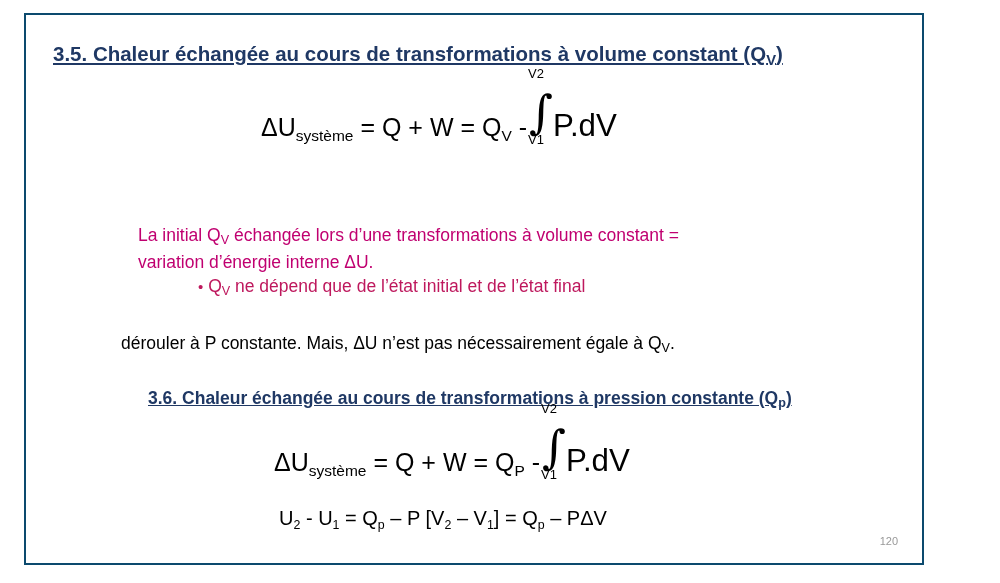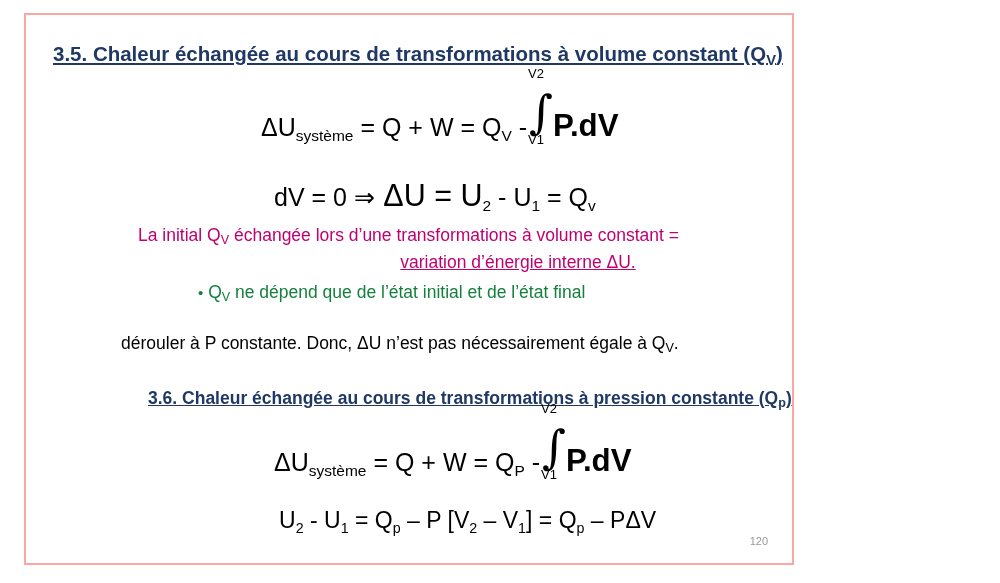--- a/index.html
+++ b/index.html
@@ -10,23 +10,23 @@
   body {
     width: 1000px;
     height: 583px;
     font-family: "Liberation Sans", sans-serif;
     overflow: hidden;
   }
   .slide {
     position: absolute;
     left: 24px;
     top: 13px;
-    width: 770px;
+    width: 900px;
     height: 552px;
-    border: 2px solid #fca5a5;
+    border: 2px solid #0c4a6e;
     box-sizing: border-box;
     background: #ffffff;
   }
   .inner {
     position: relative;
     width: 100%;
     height: 100%;
   }
 
   
@@ -70,21 +70,21 @@
     font-size: 25px;
   }
   .eq3 {
     left: 248px;
     top: 428px;
     font-size: 25px;
   }
   .eq4 {
     left: 253px;
     top: 492px;
-    font-size: 23px;
+    font-size: 20px;
   }
   .eq-sub {
     font-size: 0.62em;
     vertical-align: -0.35em;
   }
   .eq-big {
     font-size: 1.22em;
   }
 
   
@@ -115,46 +115,45 @@
   .int-lower {
     position: absolute;
     left: 1px;
     top: 22px;
     font-size: 13px;
     line-height: 13px;
     white-space: nowrap;
   }
   .pdv {
     font-size: 1.25em;
-    font-weight: bold;
+    font-weight: normal;
   }
 
   
   #magenta-para {
     position: absolute;
     left: 112px;
     top: 208px;
     width: 760px;
     color: #C00070;
     font-size: 17.5px;
     line-height: 1.42;
     text-align: justify;
   }
   #magenta-para .last-line {
-    text-align: center;
-    text-decoration: underline;
+    text-align: left;
   }
 
   
   #bullet-line {
     position: absolute;
     left: 172px;
-    top: 267px;
-    font-size: 17.5px;
-    color: #15803d;
+    top: 261px;
+    font-size: 17.5px;
+    color: #be185d;
     white-space: nowrap;
     text-align: right;
   }
   .bullet-dot {
     font-size: 15px;
   }
 
   
   #black-para {
     position: absolute;
@@ -185,35 +184,32 @@
   <div class="inner">
 
     <div class="heading" id="heading-35">
       <span>3.5. Chaleur échangée au cours de transformations à volume constant (Q</span><sub>V</sub><span>)</span>
     </div>
 
     <div class="equation eq1">
       <span>ΔU</span><span class="eq-sub">système</span><span> = Q + W = Q</span><span class="eq-sub">V</span><span> -</span><span class="integral-block"><span class="int-upper">V2</span><span class="integral-sign">∫</span><span class="int-lower">V1</span></span><span class="pdv">P.dV</span>
     </div>
 
-    <div class="equation eq2">
-      <span>dV = 0 </span><span>⇒</span><span class="eq-big"> ΔU = U</span><span class="eq-sub">2</span><span> - U</span><span class="eq-sub">1</span><span> = Q</span><span class="eq-sub">v</span>
-    </div>
 
     <div id="magenta-para">
       <span>La  initial  Q</span><sub>V</sub><span>  échangée  lors  d’une  transformations  à  volume  constant  =</span>
       <div class="last-line">variation d’énergie interne ΔU.</div>
     </div>
 
     <div id="bullet-line">
       <span class="bullet-dot">•</span><span> Q</span><sub>V</sub><span> ne dépend que de l’état initial et de l’état  final</span>
     </div>
 
     <div id="black-para">
-      <div><span>dérouler à P constante. Donc, ΔU n’est pas nécessairement égale à Q</span><sub>V</sub><span>.</span></div>
+      <div><span>dérouler à P constante. Mais, ΔU n’est pas nécessairement égale à Q</span><sub>V</sub><span>.</span></div>
     </div>
 
     <div class="heading" id="heading-36">
       <span>3.6. Chaleur échangée au cours de transformations à pression constante (Q</span><sub>p</sub><span>)</span>
     </div>
 
     <div class="equation eq3">
       <span>ΔU</span><span class="eq-sub">système</span><span> = Q + W = Q</span><span class="eq-sub">P</span><span> -</span><span class="integral-block"><span class="int-upper">V2</span><span class="integral-sign">∫</span><span class="int-lower">V1</span></span><span class="pdv">P.dV</span>
     </div>
 

